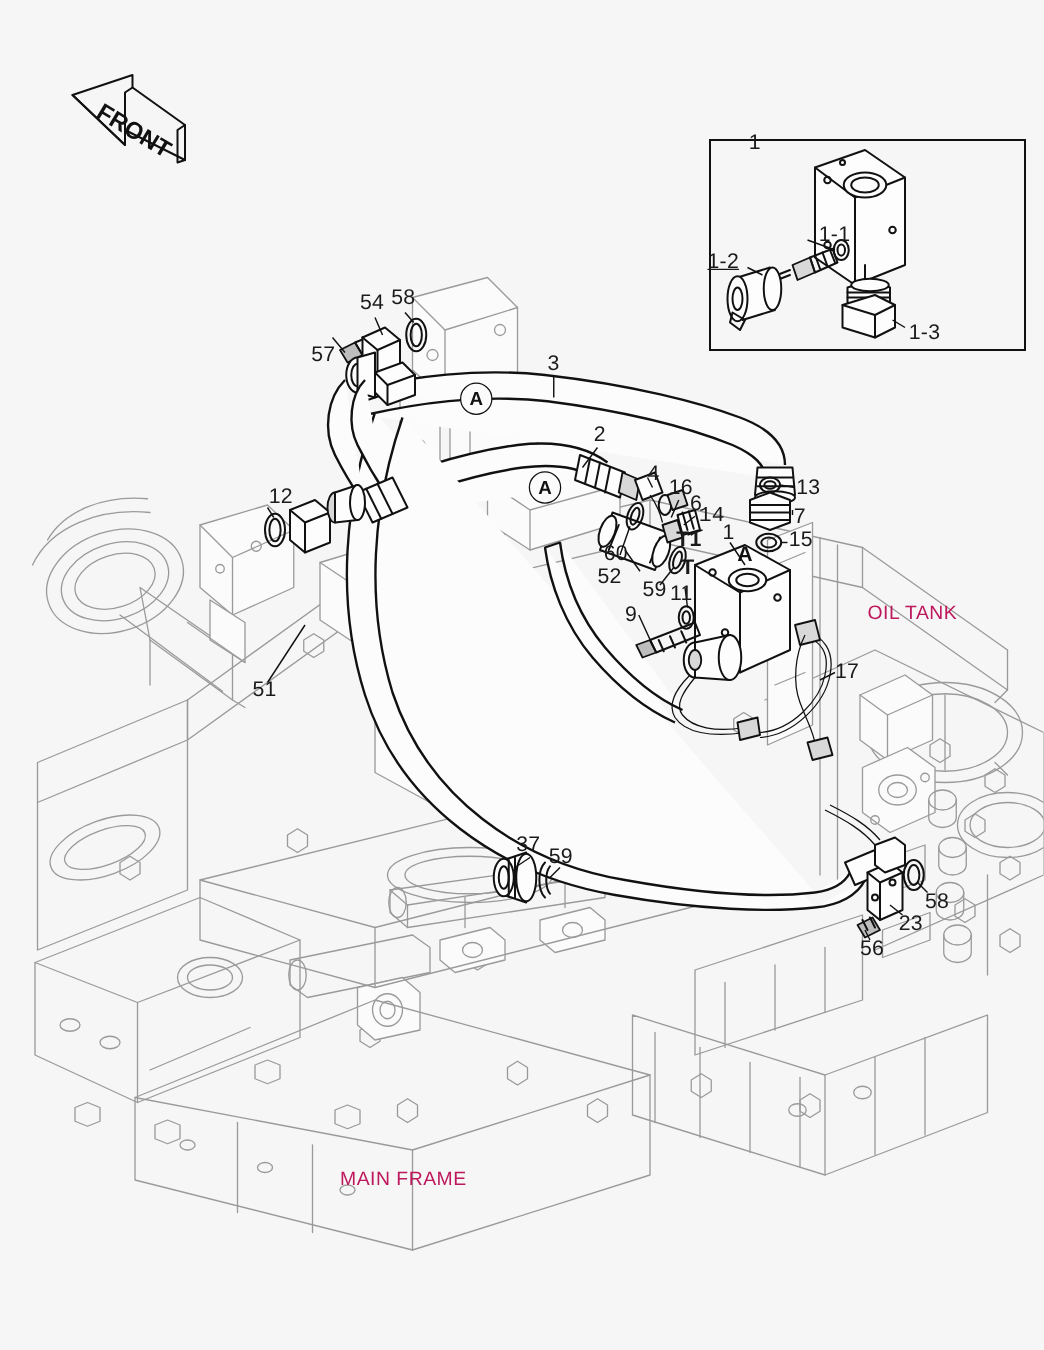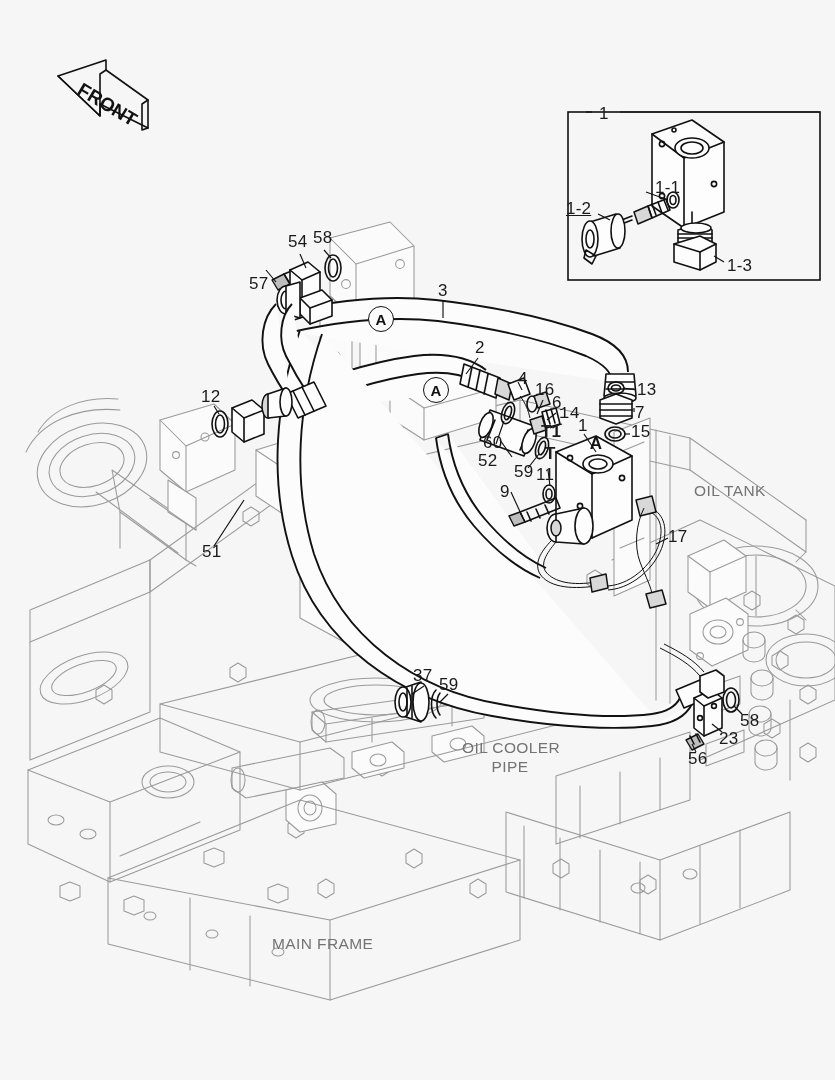--- a/index.html
+++ b/index.html
@@ -34,21 +34,21 @@
     line-height: 1;
     letter-spacing: 0.2px;
   }
   .callout.bold {
     font-weight: bold;
   }
   .region-label {
     position: absolute;
     font-family: "Liberation Sans", sans-serif;
     font-size: 15.5px;
-    color: #737373;
+    color: #be185d;
     white-space: nowrap;
     text-align: center;
     line-height: 1.25;
     letter-spacing: 0.4px;
   }
   .circ-label {
     position: absolute;
     width: 26px;
     height: 26px;
     border: 1.7px solid #111;
@@ -569,28 +569,27 @@
       <path class="part" d="M148 100 L142 104 L142 130 L148 128"></path>
       <path class="part" d="M100 104 L100 116 L58 76"></path>
       <path class="part" d="M106 70 L100 74 L100 104"></path>
       <text x="104" y="110" font-family="Liberation Sans, sans-serif" font-size="19" font-weight="bold" fill="#111" transform="rotate(31 104 110)" text-anchor="middle">FRONT</text>
     </g>
 
   </svg>
 
   <div class="region-label" style="left:694px; top:481px;">OIL TANK</div>
 
-  <div class="region-label" style="left:462px; top:738px; width:96px;"><span>OIL COOLER</span><br><span>PIPE</span></div>
 
   <div class="region-label" style="left:272px; top:934px;">MAIN FRAME</div>
 
   <div class="callout" style="left:249px; top:251px;margin-top:24px;">57</div>
   <div class="callout" style="left:288px; top:233px;">54</div>
   <div class="callout" style="left:313px; top:229px;">58</div>
-  <div class="callout" style="left:201px; top:388px;">12</div>
+  <div class="callout" style="left:215px; top:388px;">12</div>
   <div class="callout" style="left:438px; top:282px;">3</div>
   <div class="callout" style="left:475px; top:339px;">2</div>
   <div class="callout" style="left:518px; top:370px;">4</div>
   <div class="callout" style="left:535px; top:381px;">16</div>
   <div class="callout" style="left:552px; top:394px;">6</div>
   <div class="callout" style="left:559px; top:405px;font-family:Liberation Mono, monospace;">14</div>
   <div class="callout bold" style="left:541px; top:423px;">T1</div>
   <div class="callout bold" style="left:545px; top:445px;">T</div>
   <div class="callout" style="left:483px; top:434px;">60</div>
   <div class="callout" style="left:478px; top:452px;">52</div>

